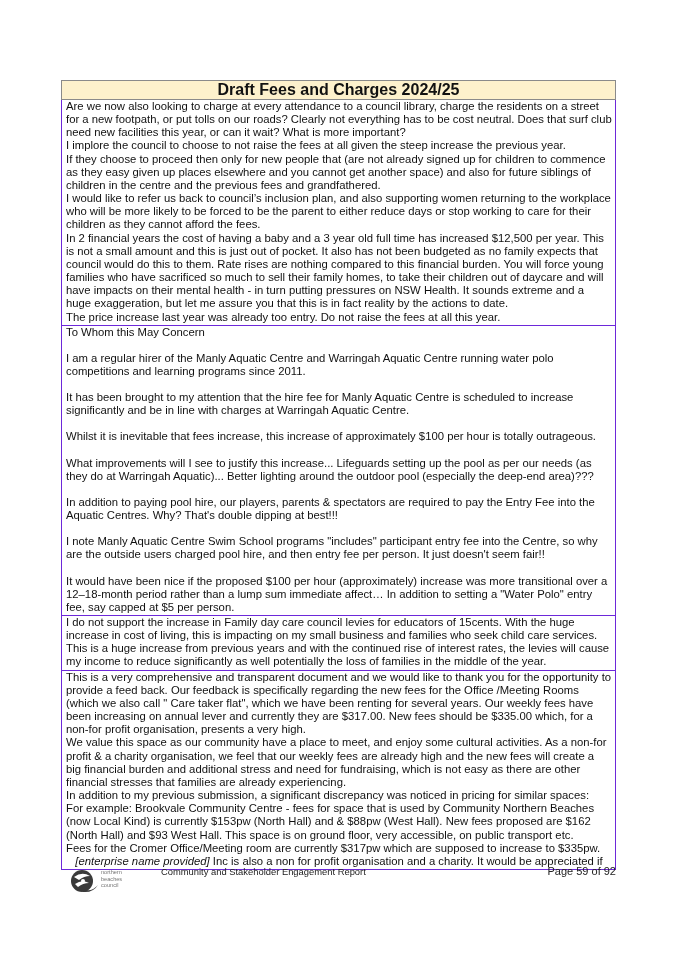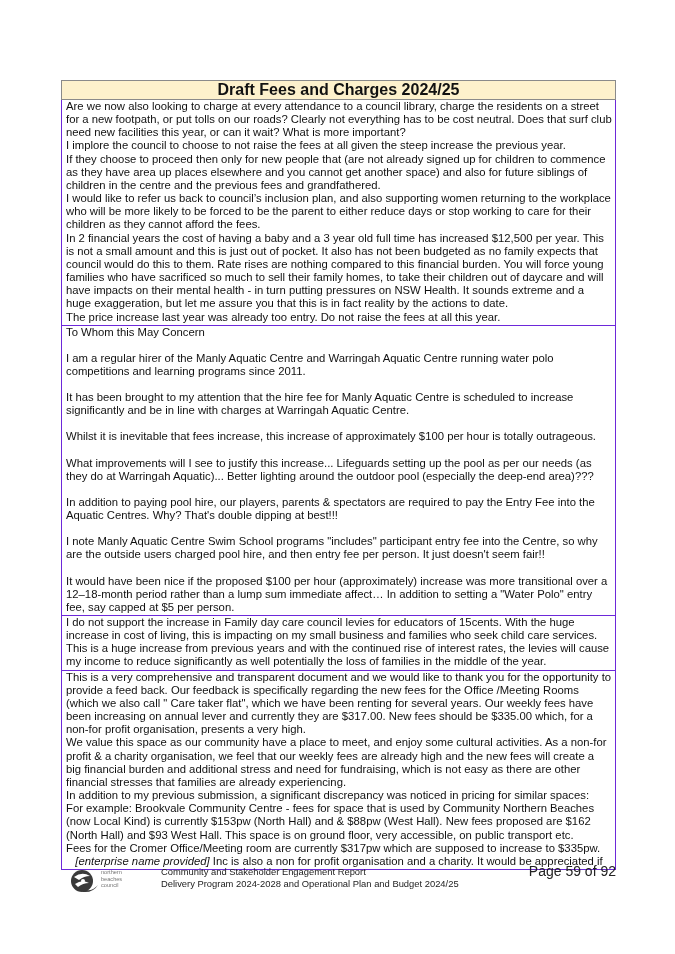--- a/index.html
+++ b/index.html
@@ -13,38 +13,38 @@
        padding: 0 3px 1px 4px; vertical-align: top; color: #111; }
   td p { margin: 0; }
   td p.gap { margin-top: 13px; }
   .cut { height: 13px; overflow: hidden; text-align: center; }
   em { font-style: italic; }
   .footer { position: absolute; left: 61px; top: 866px; width: 555px; height: 32px; }
   .logo { position: absolute; left: 8px; top: 1px; width: 30px; height: 28px; }
   .logo-text { position: absolute; left: 40px; top: 3px; font-size: 5.6px; line-height: 6.6px; color: #777; }
   .footer-center { position: absolute; left: 100px; width: 360px; top: 0; text-align: left;
                    font-size: 9.4px; line-height: 11.5px; color: #222; }
-  .footer-page { position: absolute; right: 0; top: 0; font-size: 14px; line-height: 11.5px; color: #222; }
+  .footer-page { position: absolute; right: 0; top: 0; font-size: 11px; line-height: 11.5px; color: #222; }
 </style>
 </head>
 <body>
 
 <div class="table-wrap">
   <table>
     <thead>
       <tr>
         <th>Draft Fees and Charges 2024/25</th>
       </tr>
     </thead>
     <tbody>
       <tr>
         <td>
           <p>Are we now also looking to charge at every attendance to a council library, charge the residents on a street for a new footpath, or put tolls on our roads? Clearly not everything has to be cost neutral. Does that surf club need new facilities this year, or can it wait? What is more important?</p>
           <p>I implore the council to choose to not raise the fees at all given the steep increase the previous year.</p>
-          <p>If they choose to proceed then only for new people that (are not already signed up for children to commence as they have area up places elsewhere and you cannot get another space) and also for future siblings of children in the centre and the previous fees and grandfathered.</p>
+          <p>If they choose to proceed then only for new people that (are not already signed up for children to commence as they easy given up places elsewhere and you cannot get another space) and also for future siblings of children in the centre and the previous fees and grandfathered.</p>
           <p>I would like to refer us back to council’s inclusion plan, and also supporting women returning to the workplace who will be more likely to be forced to be the parent to either reduce days or stop working to care for their children as they cannot afford the fees.</p>
           <p>In 2 financial years the cost of having a baby and a 3 year old full time has increased $12,500 per year. This is not a small amount and this is just out of pocket. It also has not been budgeted as no family expects that council would do this to them. Rate rises are nothing compared to this financial burden. You will force young families who have sacrificed so much to sell their family homes, to take their children out of daycare and will have impacts on their mental health - in turn putting pressures on NSW Health. It sounds extreme and a huge exaggeration, but let me assure you that this is in fact reality by the actions to date.</p>
           <p>The price increase last year was already too entry. Do not raise the fees at all this year.</p>
         </td>
       </tr>
       <tr>
         <td>
           <p>To Whom this May Concern</p>
           <p class="gap">I am a regular hirer of the Manly Aquatic Centre and Warringah Aquatic Centre running water polo competitions and learning programs since 2011.</p>
           <p class="gap">It has been brought to my attention that the hire fee for Manly Aquatic Centre is scheduled to increase significantly and be in line with charges at Warringah Aquatic Centre.</p>
@@ -82,16 +82,15 @@
     <circle cx="14" cy="14" r="2" fill="#ffffff"></circle>
     <path d="M14 22 Q22 26 29 18 Q24 26 14 25 Z" fill="#3a3a3a"></path>
   </svg>
   <div class="logo-text">
     <div>northern</div>
     <div>beaches</div>
     <div>council</div>
   </div>
   <div class="footer-center">
     <div>Community and Stakeholder Engagement Report</div>
-    <div>Delivery Program 2024-2028 and Operational Plan and Budget 2024/25</div>
   </div>
   <div class="footer-page">Page 59 of 92</div>
 </div>
 
 </body></html>

